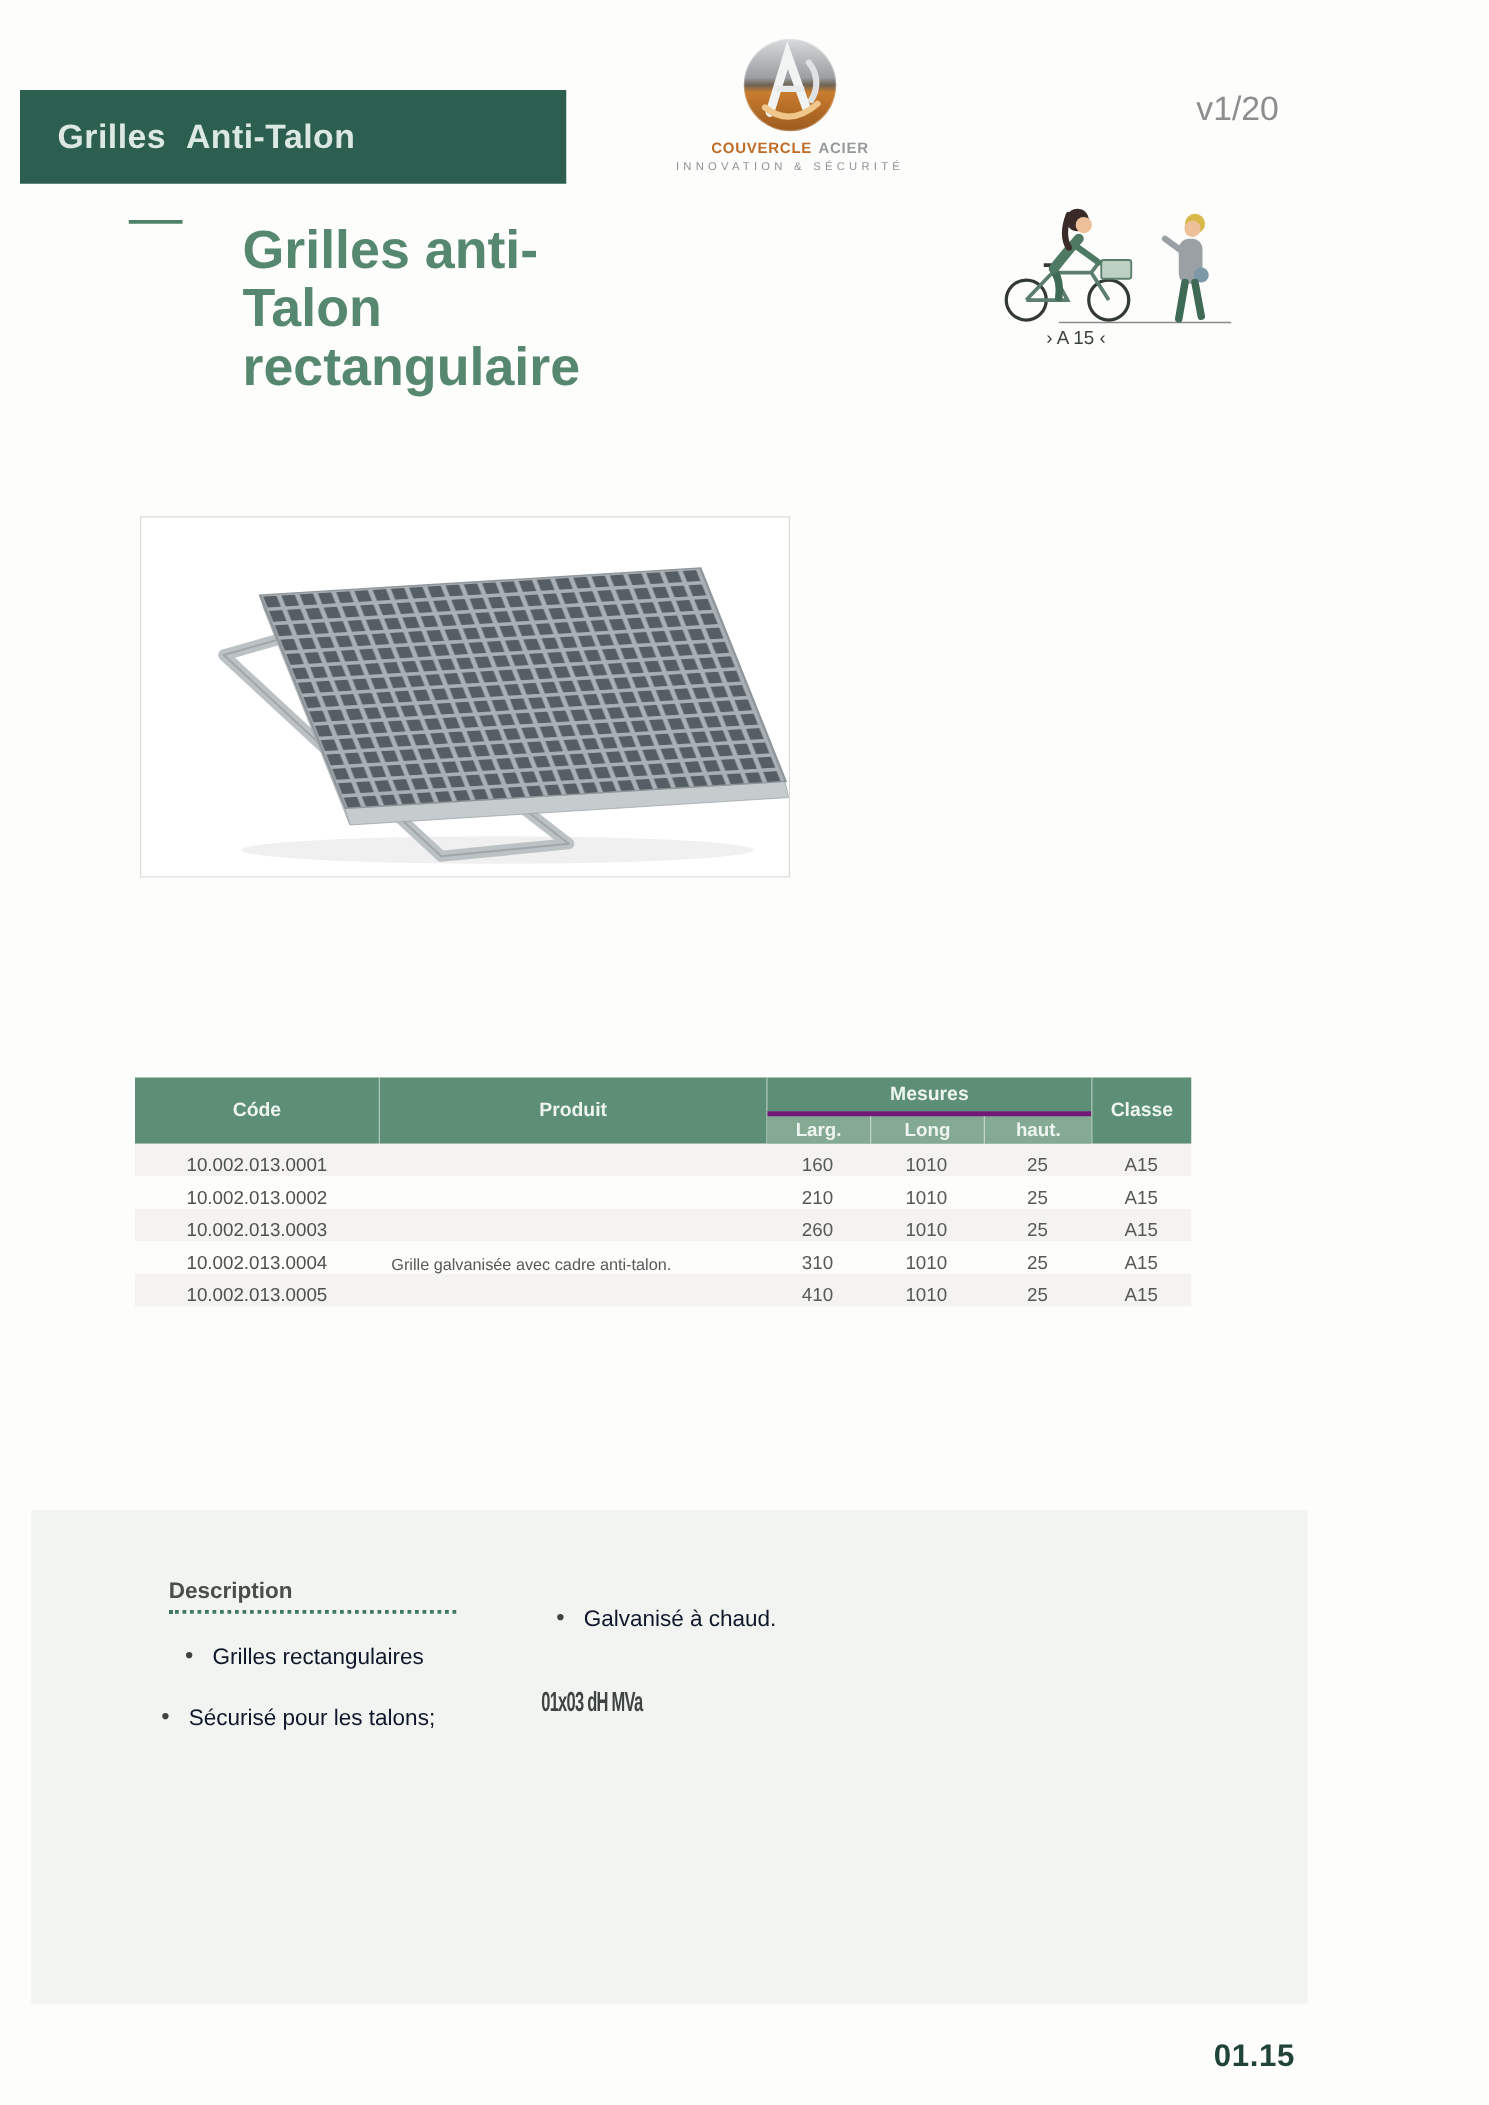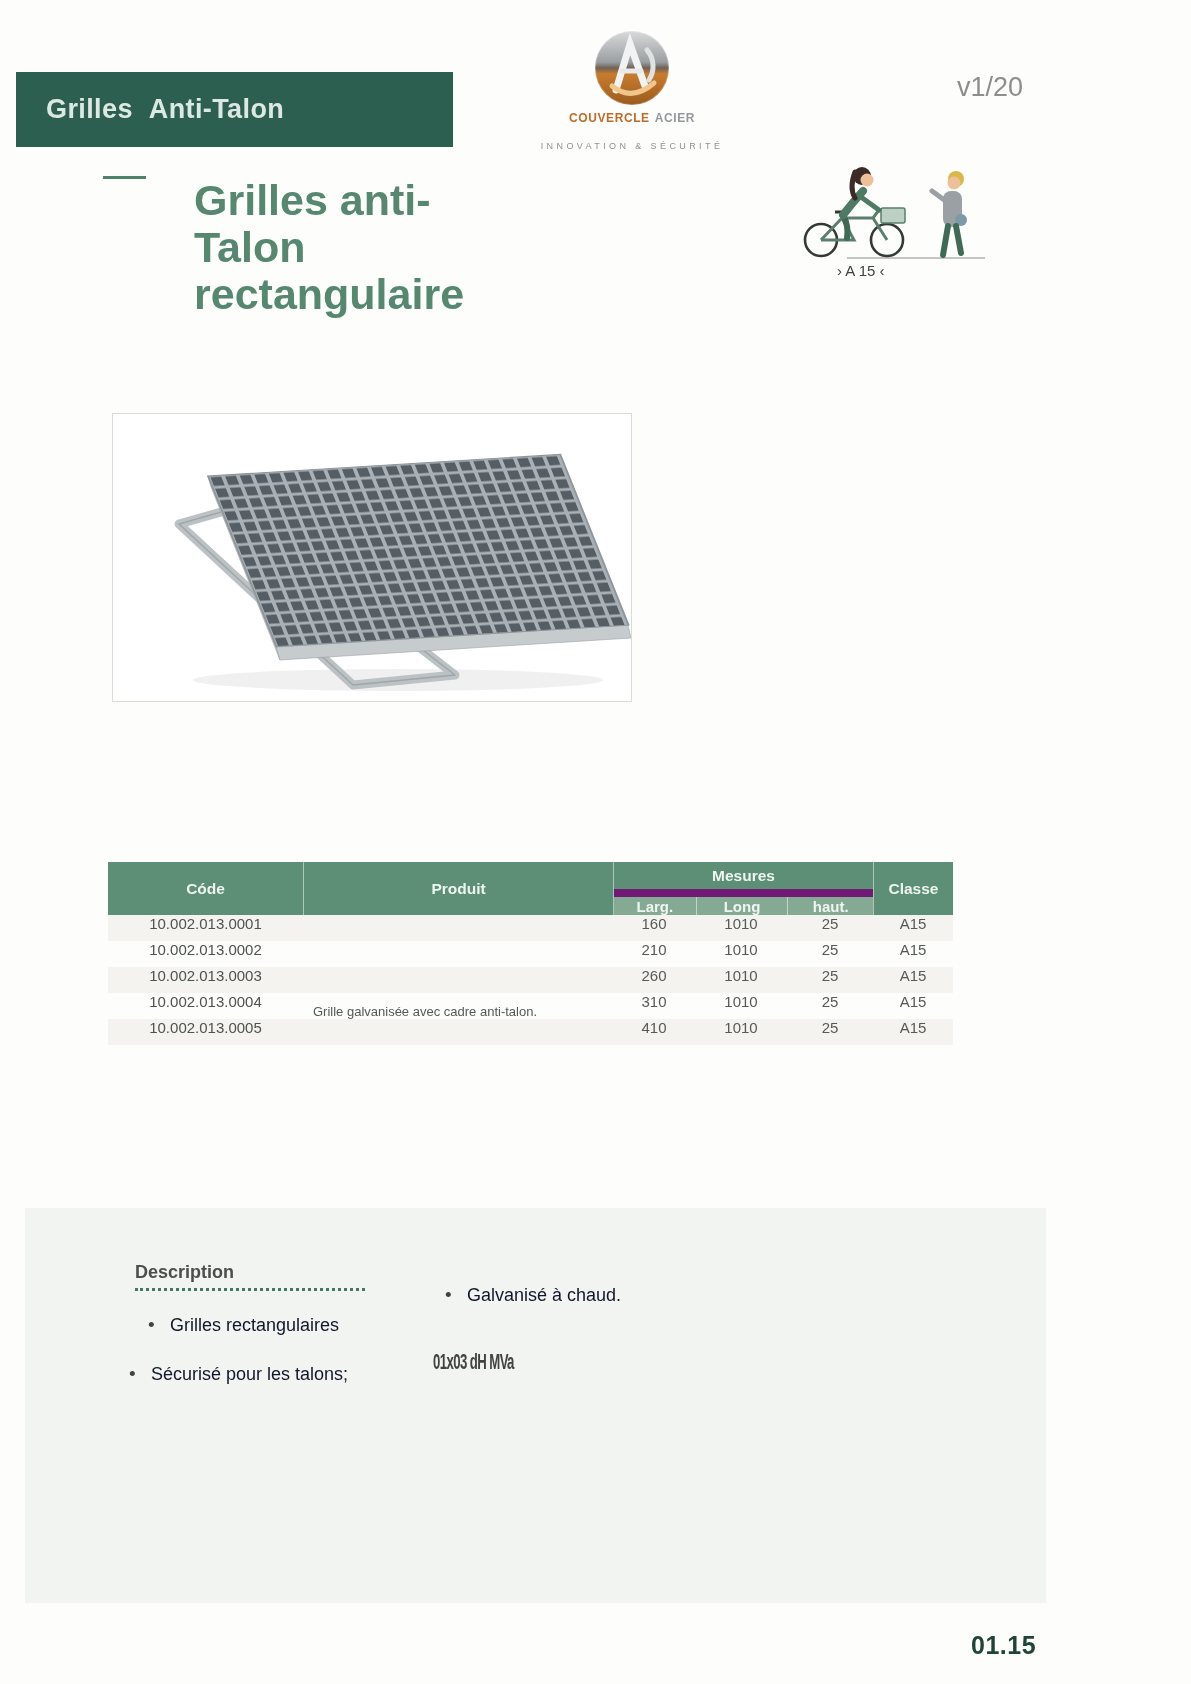--- a/index.html
+++ b/index.html
@@ -13,21 +13,21 @@
     position:absolute;left:16px;top:72px;width:437px;height:75px;
     background:#2d5f50;display:flex;align-items:center;box-sizing:border-box;
     padding-left:30px;
   }
   .banner-title{color:#dce8e2;font-size:27px;font-weight:600;word-spacing:9px;letter-spacing:.4px;}
   .logo{position:absolute;left:632px;top:26px;transform:translateX(-50%);width:240px;text-align:center;}
   .logo-mark{width:82px;height:84px;margin:0 auto;}
   .logo-name{font-size:12px;font-weight:700;letter-spacing:.6px;margin-top:1px;white-space:nowrap;}
   .logo-word1{color:#bf6c27;}
   .logo-word2{color:#96999c;margin-left:5px;}
-  .logo-tagline{font-size:9px;letter-spacing:3.4px;color:#8f9296;margin-top:16px;}
+  .logo-tagline{font-size:9px;letter-spacing:3.4px;color:#8f9296;margin-top:3px;}
   .version-label{position:absolute;left:957px;top:72px;font-size:27px;color:#8d8d8d;}
   
   .section-dash{position:absolute;left:103px;top:176px;width:43px;height:3px;background:#4f8269;}
   .page-title{position:absolute;left:178px;top:148px;font-size:43px;line-height:47px;font-weight:700;color:#55886f;margin-left:16px;}
   .page-title span{display:block;}
   
   .class-illus{position:absolute;left:775px;top:146px;width:215px;height:140px;}
   .a15-label{position:absolute;left:62px;top:116px;width:152px;text-align:left;font-size:15px;color:#3c423e;}
   
   .product-photo{
@@ -40,25 +40,25 @@
   .th{display:flex;align-items:center;justify-content:center;box-sizing:border-box;font-size:15.5px;}
   .th + .th{border-left:1px solid rgba(255,255,255,.5);}
   .c-code{width:195px;}
   .c-prod{width:310px;}
   .c-larg{width:82px;}
   .c-long{width:92px;}
   .c-haut{width:86px;}
   .c-classe{width:80px;}
   .th-mesures{width:260px;flex-direction:column;justify-content:flex-start;padding:0;}
   .mesures-label{height:27px;display:flex;align-items:center;justify-content:center;width:100%;}
-  .mesures-sub{flex:1;display:flex;width:100%;background:#85aa94;border-top:8px solid #701a75;box-sizing:border-box;}
+  .mesures-sub{flex:1;display:flex;width:100%;background:#85aa94;border-top:4px solid #701a75;box-sizing:border-box;}
   .sub-th{display:flex;align-items:center;justify-content:center;font-size:15px;box-sizing:border-box;}
   .sub-th + .sub-th{border-left:1px solid rgba(255,255,255,.5);}
   .tbody{position:relative;}
-  .trow{display:flex;height:26px;align-items:flex-start;}
+  .trow{display:flex;height:26px;align-items:flex-end;}
   .trow:nth-child(odd){background:#f4f3f0;}
   .trow:nth-child(even){background:#fdfdfc;}
   .td{box-sizing:border-box;text-align:center;color:#565a57;}
   .td.code{color:#4e524f;}
   .produit-overlay{
     position:absolute;left:205px;top:84px;width:318px;
     font-size:13px;line-height:25px;color:#555956;text-align:left;
   }
   
   .desc-panel{position:absolute;left:25px;top:1208px;width:1021px;height:395px;background:#f1f4f1;}

